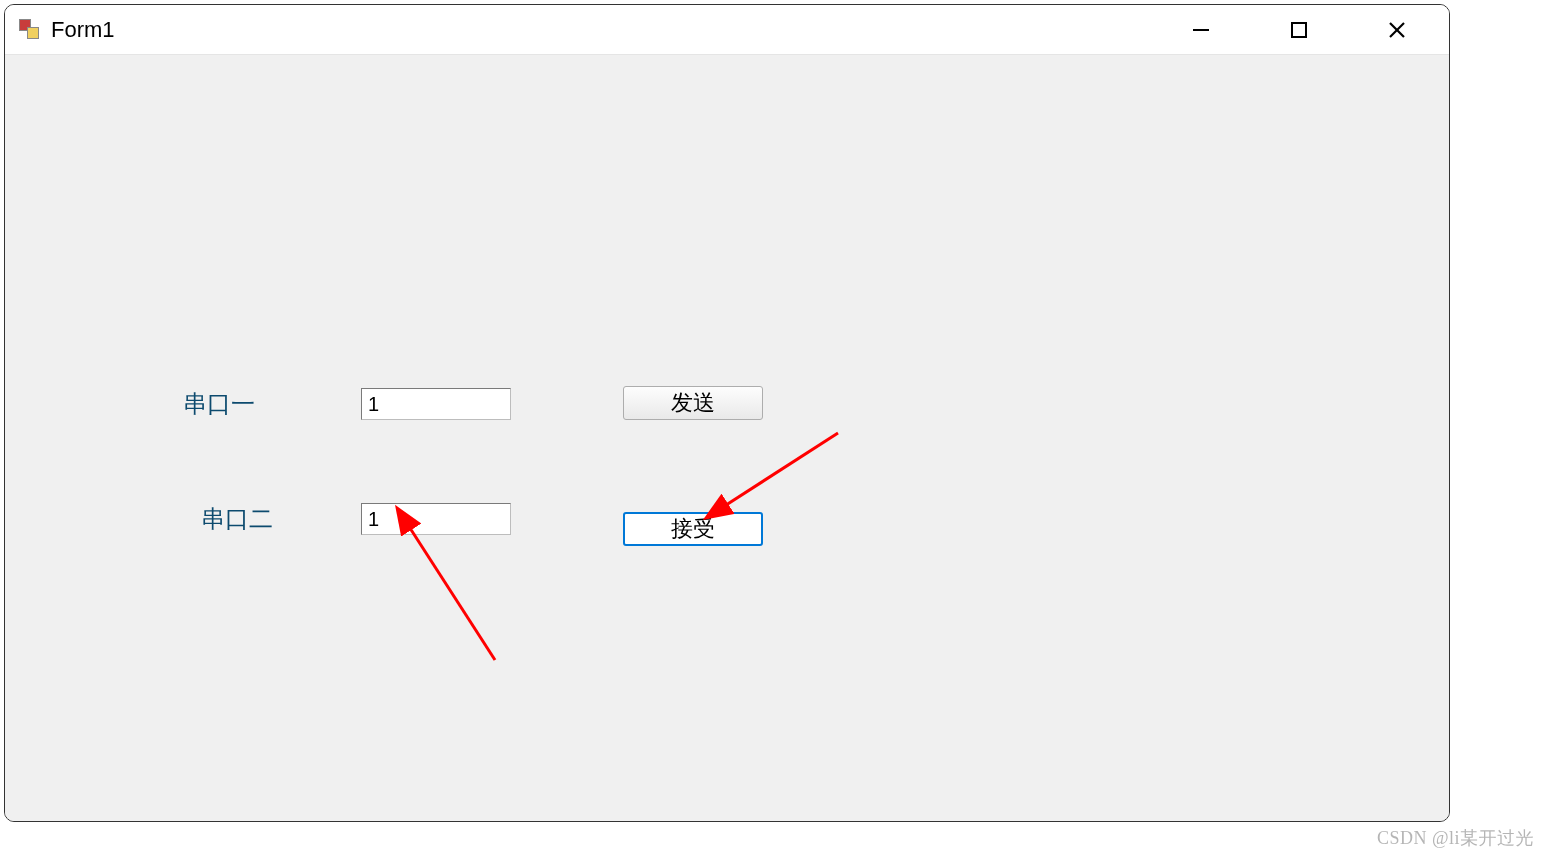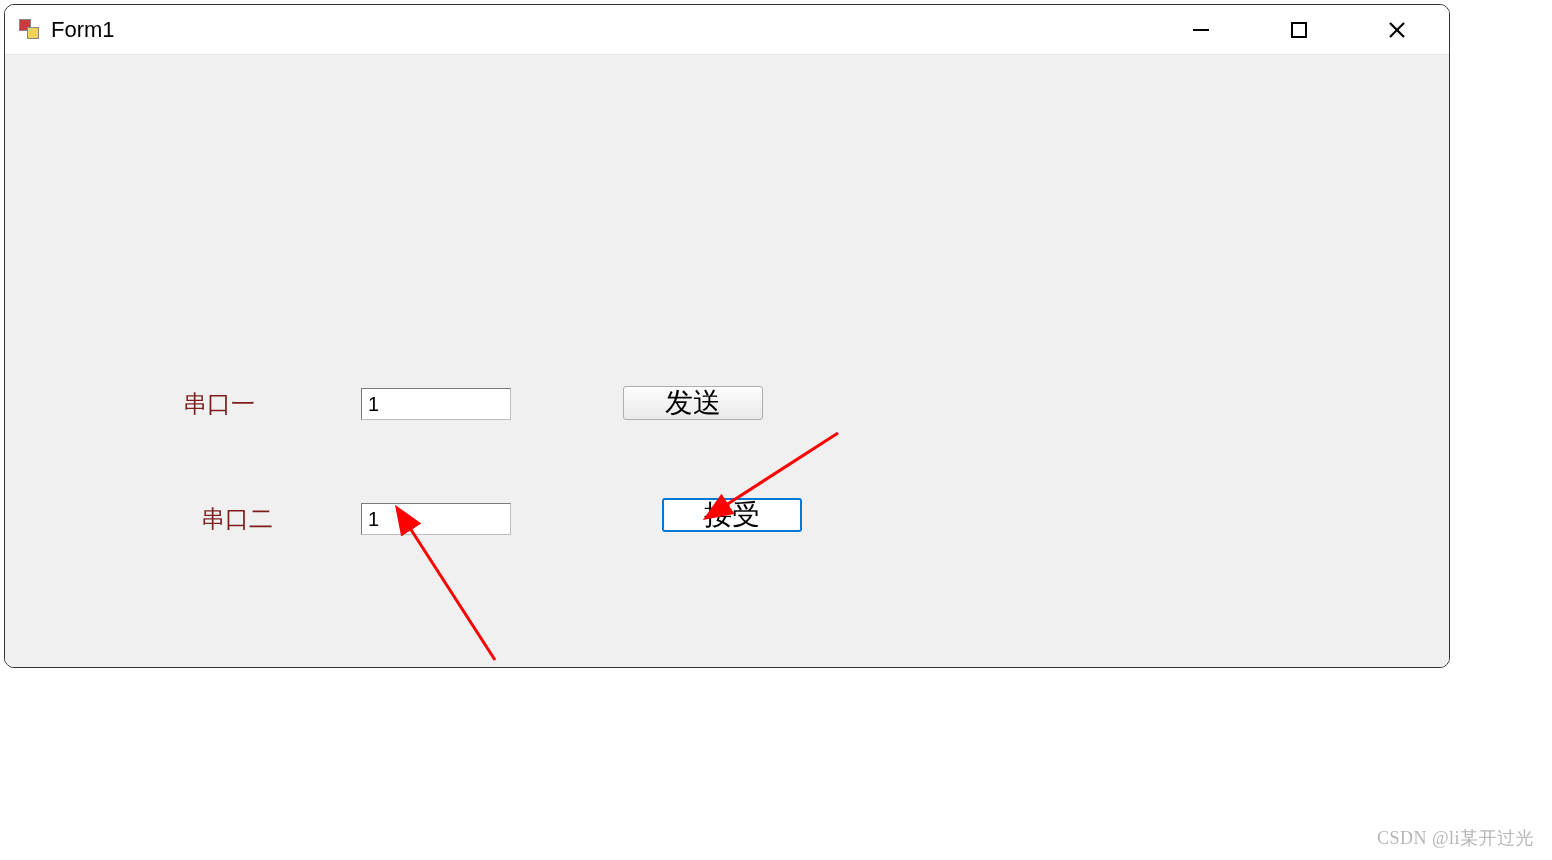--- a/index.html
+++ b/index.html
@@ -13,21 +13,21 @@
       width: 1552px;
       height: 860px;
       overflow: hidden;
       position: relative;
     }
     .window {
       position: absolute;
       left: 4px;
       top: 4px;
       width: 1446px;
-      height: 664px;
+      height: 818px;
       border: 1px solid #333;
       border-radius: 10px;
       background: #f0f0f0;
       overflow: hidden;
     }
     .titlebar {
       height: 50px;
       background: #ffffff;
       display: flex;
       align-items: center;
@@ -77,21 +77,21 @@
     .win-btn svg { display: block; }
     .client-area {
       position: relative;
       width: 100%;
       height: calc(100% - 50px);
       background: #f0f0f0;
     }
     .label {
       position: absolute;
       font-size: 24px;
-      color: #7f1d1d;
+      color: #0c4a6e;
       font-family: "SimSun", "Microsoft YaHei", sans-serif;
     }
     .textbox {
       position: absolute;
       width: 150px;
       height: 32px;
       background: #ffffff;
       border: 1px solid #7a7a7a;
       border-right-color: #bdbdbd;
       border-bottom-color: #bdbdbd;
@@ -100,21 +100,21 @@
       font-family: "SimSun", Arial, sans-serif;
       color: #000;
     }
     .btn {
       position: absolute;
       width: 140px;
       height: 34px;
       background: linear-gradient(to bottom, #fdfdfd, #e9e9e9);
       border: 1px solid #adadad;
       border-radius: 3px;
-      font-size: 28px;
+      font-size: 22px;
       text-align: center;
       line-height: 30px;
       cursor: pointer;
       font-family: "SimSun", "Microsoft YaHei", sans-serif;
       color: #000;
     }
     .btn-focused {
       border: 2px solid #0078d7;
       background: #ffffff;
       line-height: 28px;
@@ -164,21 +164,21 @@
   </div>
 
   <div class="client-area">
 
     <div class="label" style="left:178px; top:333px;">串口一</div>
     <input type="text" class="textbox" style="left: 356px; top: 333px;" value="1">
     <button class="btn" style="left:618px; top:331px;">发送</button>
 
     <div class="label" style="left:196px; top:448px;">串口二</div>
     <input type="text" class="textbox" style="left: 356px; top: 448px;" value="1">
-    <button class="btn btn-focused" style="left:618px; top:443px;margin-left:39px;">接受</button>
+    <button class="btn btn-focused" style="left:618px; top:457px;">接受</button>
 
     <svg class="arrow-svg" width="1446" height="770" style="left:0; top:0;">
       <defs>
         <marker id="arrowhead" markerWidth="10" markerHeight="8" refX="2" refY="4" orient="auto">
           <polygon points="0 0, 10 4, 0 8" fill="#ff0000"></polygon>
         </marker>
       </defs>
       <line x1="490" y1="605" x2="403" y2="470" stroke="#ff0000" stroke-width="3" marker-end="url(#arrowhead)"></line>
       <line x1="833" y1="378" x2="718" y2="452" stroke="#ff0000" stroke-width="3" marker-end="url(#arrowhead)"></line>
     </svg>

